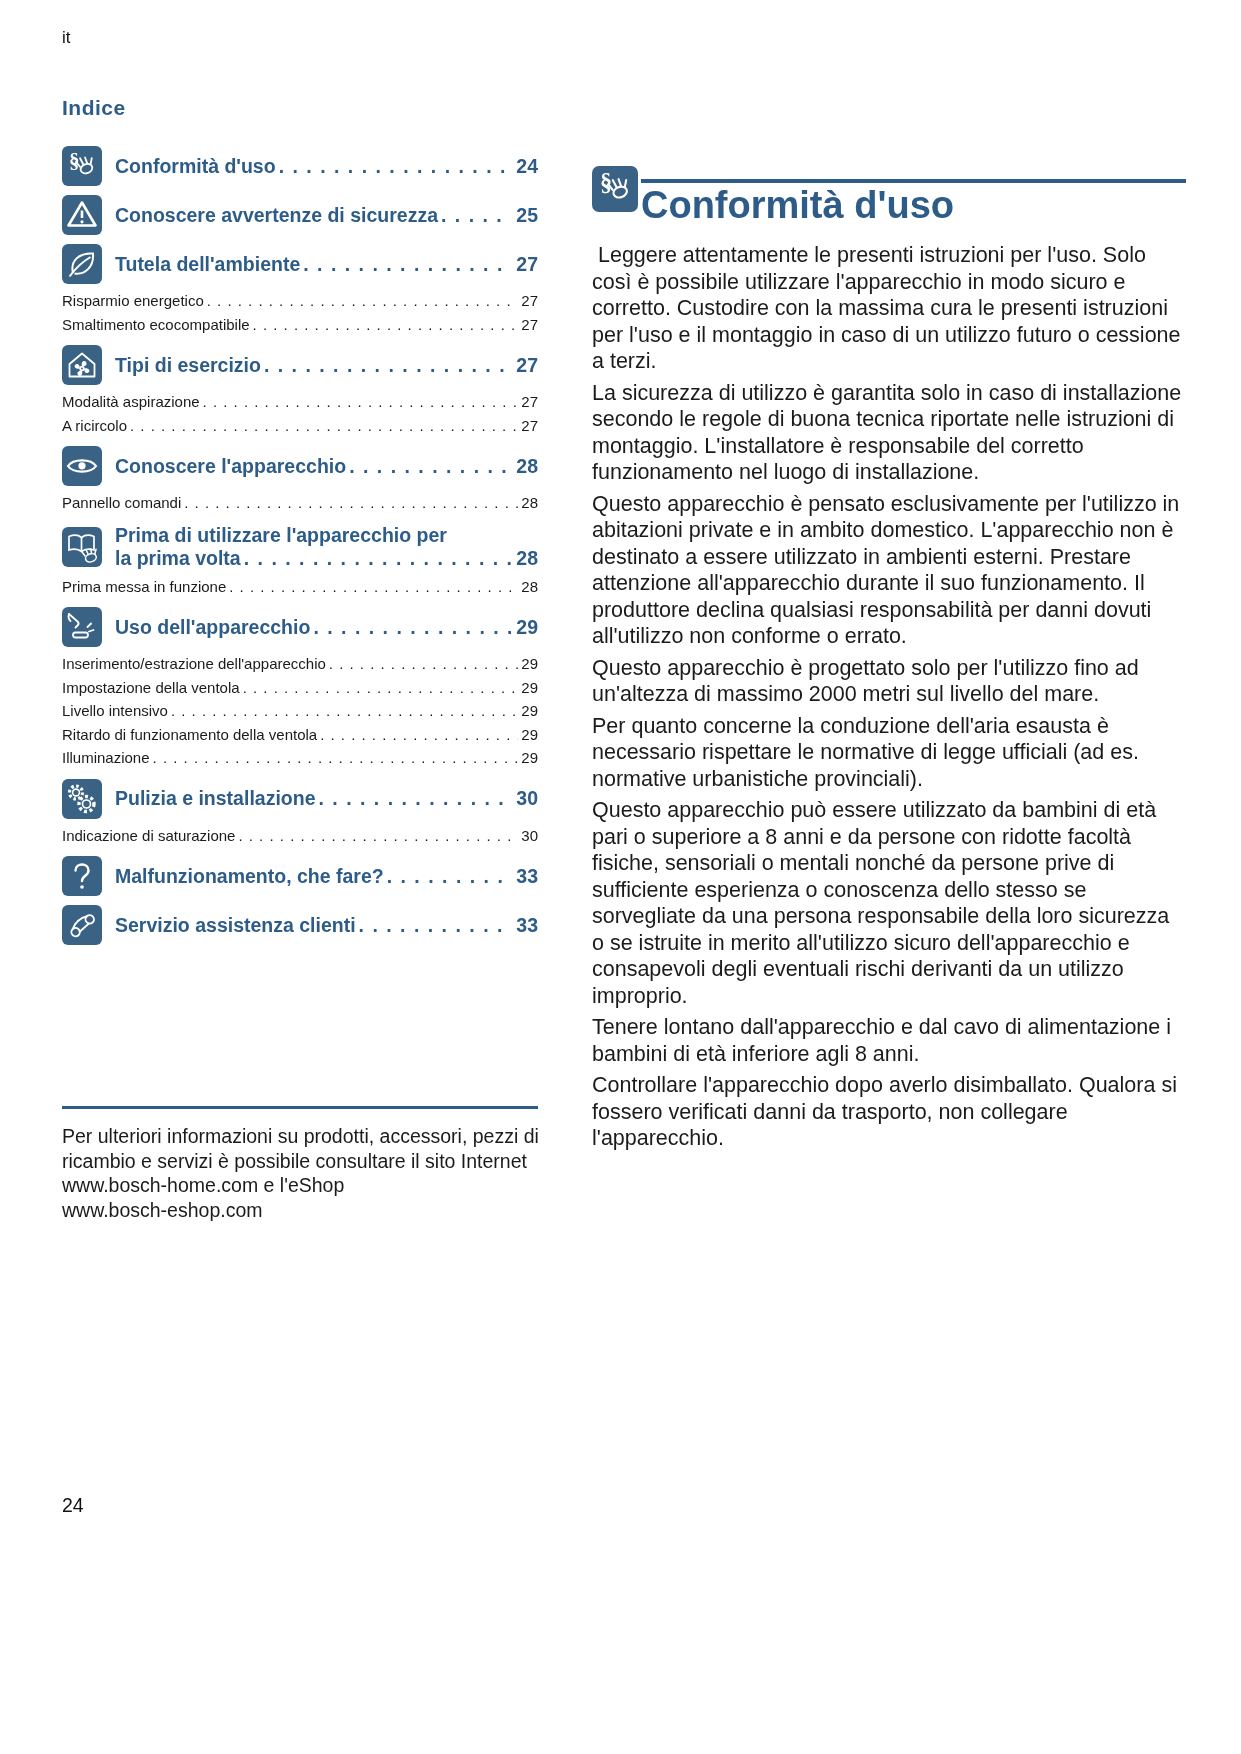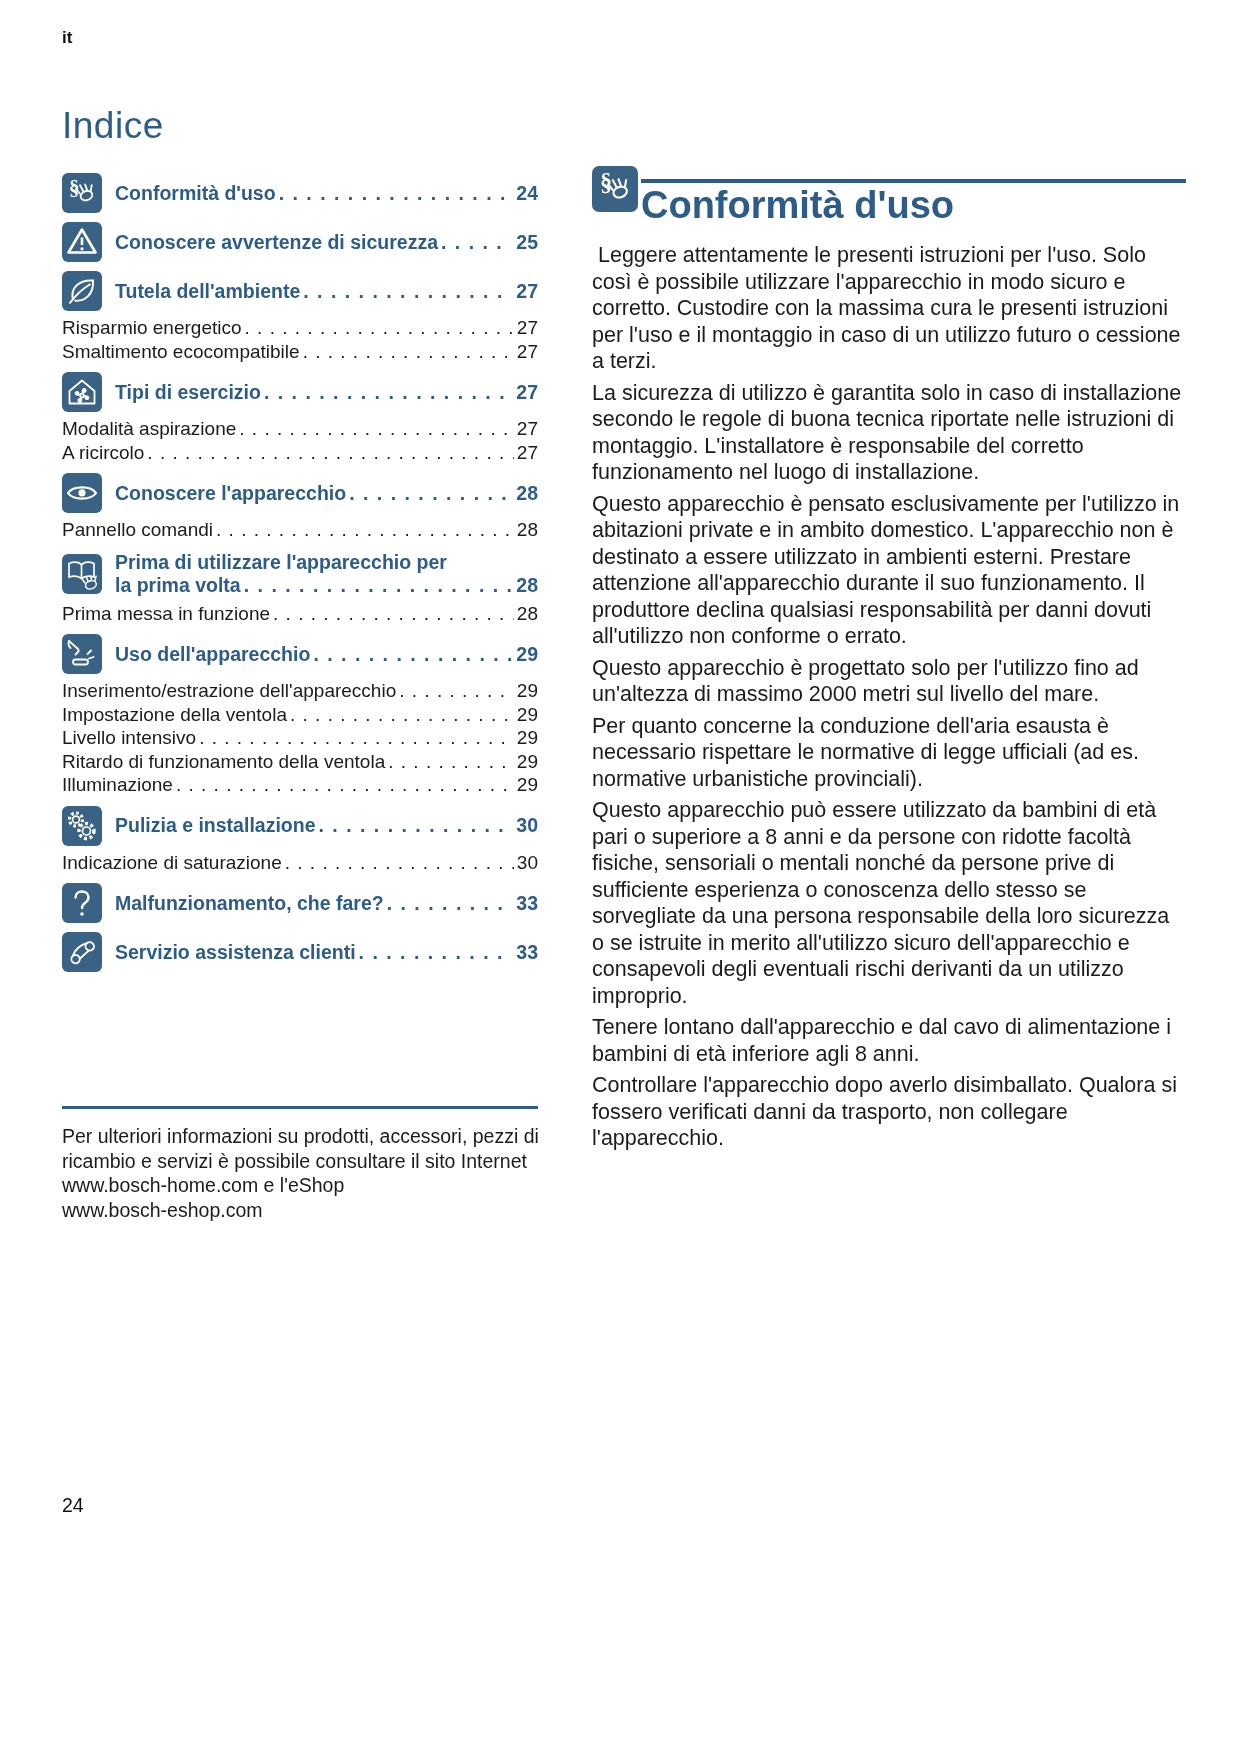--- a/index.html
+++ b/index.html
@@ -4,37 +4,37 @@
 <style>
   :root{
     --accent:#2d5c88;
     --icon-bg:#3a6284;
     --ink:#1b1b1b;
   }
   html,body{margin:0;padding:0;background:#ffffff;}
   body{font-family:"Liberation Sans", sans-serif;color:var(--ink);}
   .page{position:relative;width:1241px;height:1754px;background:#fff;overflow:hidden;}
 
-  .lang{position:absolute;left:62px;top:28px;font-size:17px;color:#111;font-weight:bold;}
+  .lang{position:absolute;left:62px;top:28px;font-size:17px;color:#111;}
 
   .left-col{position:absolute;left:62px;top:92px;width:476px;}
-  .toc-title{font-size:37px;font-weight:normal;color:var(--accent);margin:13px 0 26px 0;letter-spacing:0.5px;}
+  .toc-title{font-size:21px;font-weight:bold;color:var(--accent);margin:4px 0 26px 0;letter-spacing:0.5px;}
 
   .toc-entry{display:flex;align-items:center;margin-top:9px;}
   .toc-icon{width:40px;height:40px;border-radius:6px;background:var(--icon-bg);flex:0 0 40px;margin-right:13px;}
   .toc-icon svg{width:40px;height:40px;display:block;}
   .toc-entry-body{flex:1;min-width:0;}
   .toc-row{display:flex;align-items:baseline;font-weight:bold;color:var(--accent);font-size:19.5px;line-height:23px;}
   .toc-row .label{white-space:nowrap;}
   .leader{flex:1;overflow:hidden;white-space:nowrap;margin:0 3px;}
   .leader::after{content:". . . . . . . . . . . . . . . . . . . . . . . . . . . . . . . . . . . . . . . . . . . . . . . . . . . . . . . . . . . . . . . . . . . . . . . .";letter-spacing:1.5px;}
   .pagenum{margin-left:2px;}
 
   .toc-subs{margin:5px 0 1px 0;}
-  .toc-sub{display:flex;align-items:flex-start;font-size:19px;color:var(--ink);line-height:23.5px;}
+  .toc-sub{display:flex;align-items:flex-start;font-size:15px;color:var(--ink);line-height:23.5px;}
   .toc-sub .label{white-space:nowrap;}
   .toc-sub .leader::after{letter-spacing:1px;}
 
   .footer-rule{position:absolute;left:62px;top:1106px;width:476px;height:3px;background:var(--accent);}
   .footer-note{position:absolute;left:62px;top:1124px;width:480px;font-size:19.5px;line-height:24.5px;color:var(--ink);}
   .footer-note b{font-weight:normal;}
 
   .right-col{position:absolute;left:592px;top:166px;width:594px;}
   .article-header{display:flex;align-items:flex-start;}
   .art-icon{width:46px;height:46px;border-radius:7px;background:var(--icon-bg);flex:0 0 46px;}

